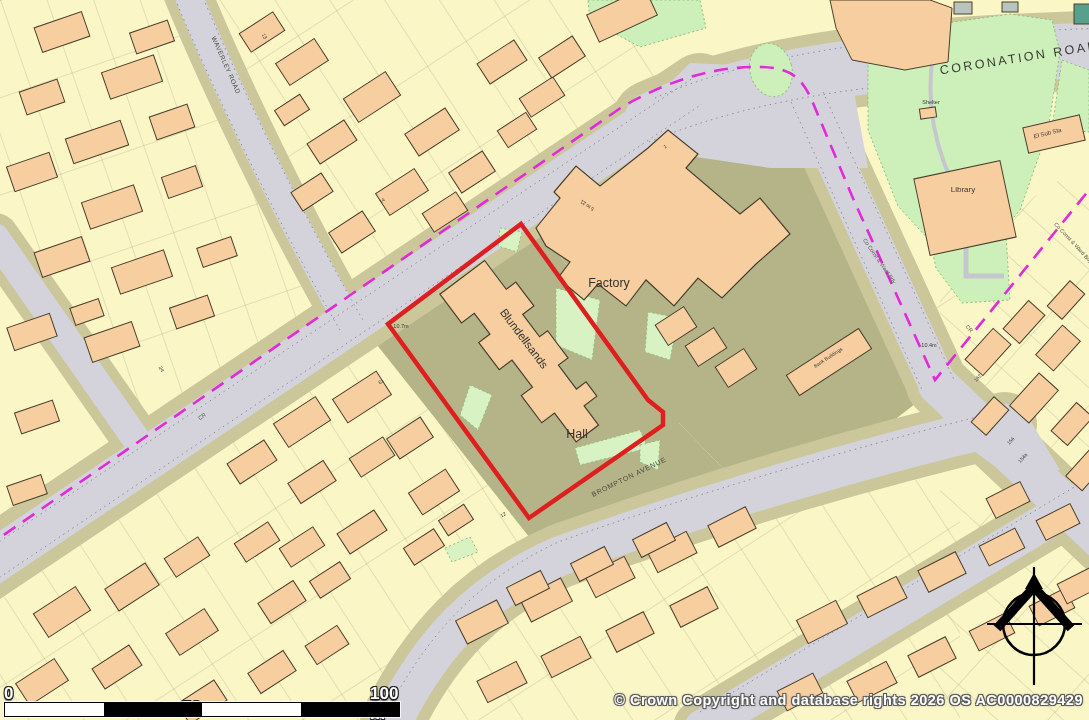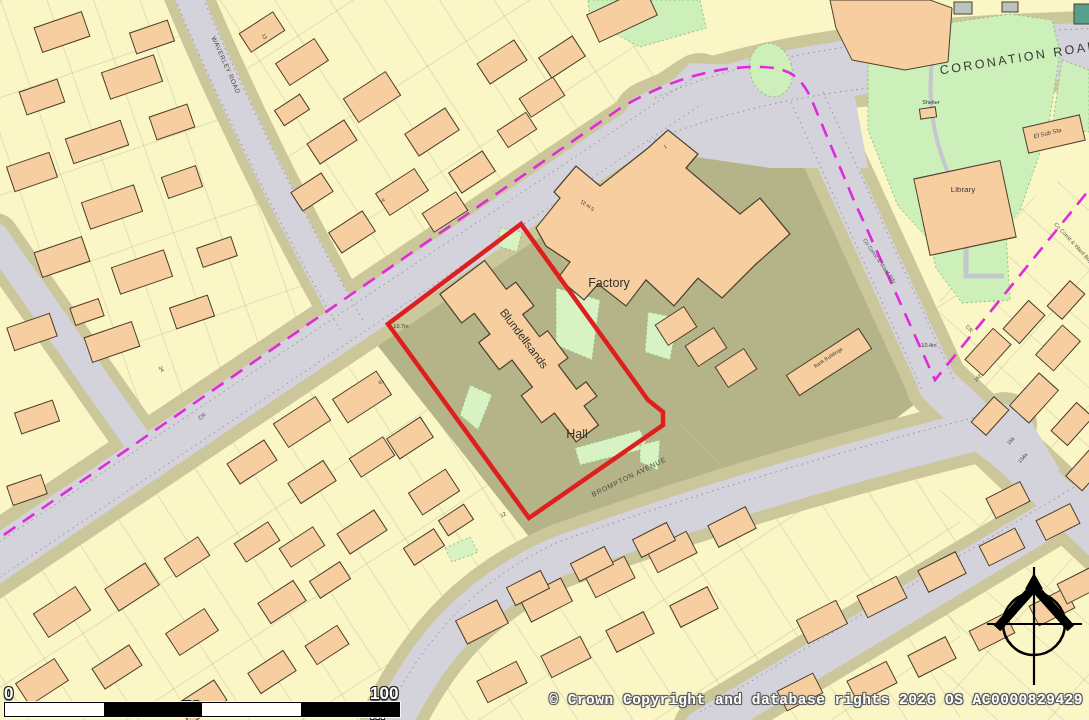--- a/index.html
+++ b/index.html
@@ -10,21 +10,21 @@
   #scalebar{position:absolute;left:4px;top:688px;width:400px;height:30px;}
   #scalebar .bar{position:absolute;left:0;top:14px;width:394px;height:13px;background:#fff;
       border:1px solid #000;box-shadow:0 0 0 1px rgba(255,255,255,.8);display:flex;}
   #scalebar .seg{flex:1 1 25%;height:100%;}
   #scalebar .seg.b{background:#000;}
   .sb-label{position:absolute;top:-4px;color:#fff;font-weight:bold;font-size:17px;
       text-shadow:-1px -1px 0 #222,1px -1px 0 #222,-1px 1px 0 #222,1px 1px 0 #222,0 2px 2px #222;}
   #sb0{left:0;} #sb50{left:178px;margin-top:14px;} #sb100{left:366px;}
   #copyright{position:absolute;right:6px;top:692px;font-size:14.5px;font-weight:bold;color:#fff;
       letter-spacing:.5px;white-space:nowrap;
-      text-shadow:-1px -1px 0 #5a5a5a,1px -1px 0 #5a5a5a,-1px 1px 0 #5a5a5a,1px 1px 0 #5a5a5a,0 0 3px #5a5a5a;font-family:Liberation Mono, monospace;}
+      text-shadow:-1px -1px 0 #5a5a5a,1px -1px 0 #5a5a5a,-1px 1px 0 #5a5a5a,1px 1px 0 #5a5a5a,0 0 3px #5a5a5a;}
   #compass{position:absolute;left:983px;top:565px;}
 </style>
 </head>
 <body>
 
 <div id="stage">
   <svg id="map-svg" width="1089" height="720" viewBox="0 0 1089 720">
     <defs>
       <pattern id="gridA" width="44" height="92" patternUnits="userSpaceOnUse" patternTransform="rotate(-19)">
         <path d="M0,0 L0,92 M0,0 L44,0" stroke="#77775f" stroke-width="0.7" fill="none" opacity="0.55"></path>

